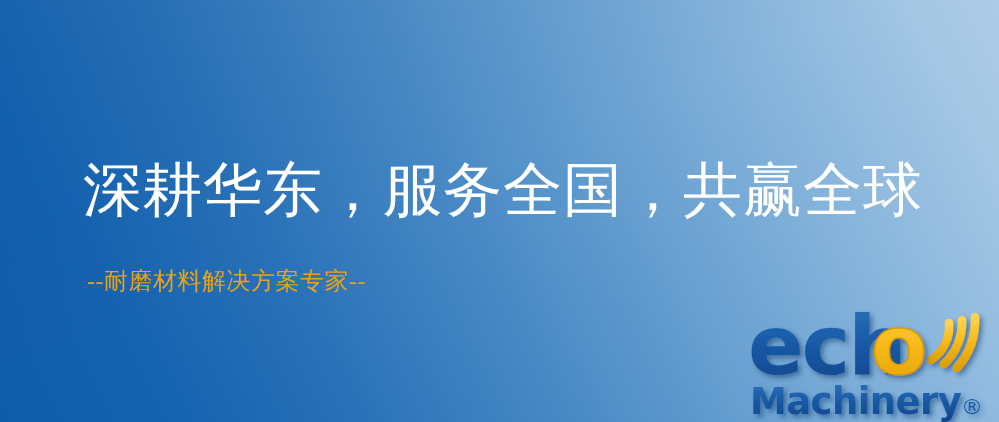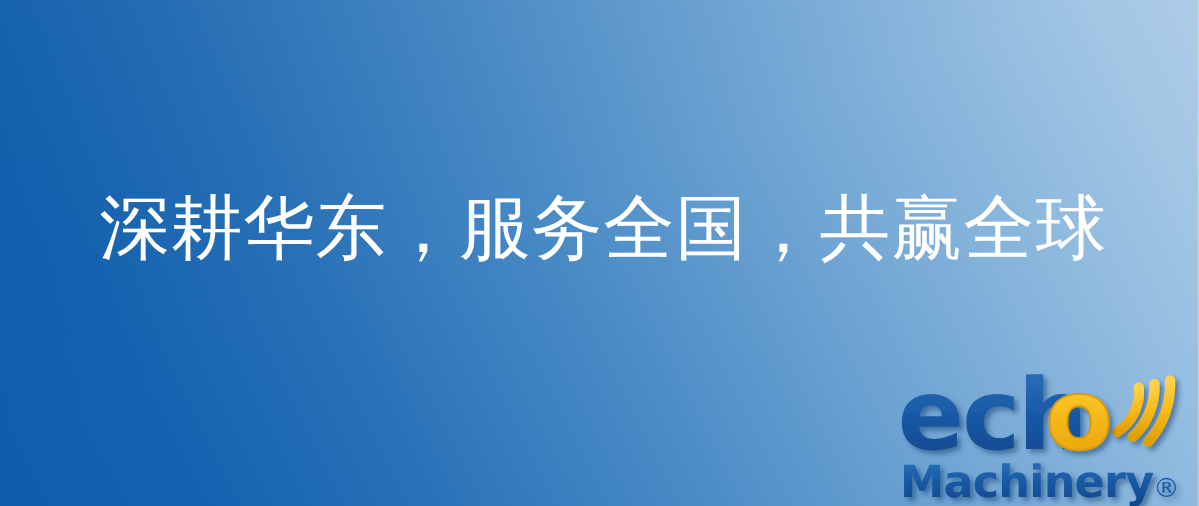--- a/index.html
+++ b/index.html
@@ -83,20 +83,21 @@
   }
   .logo svg { display: block; }
 </style>
 </head>
 <body>
 
 <div id="banner">
 
   <h1 class="headline">深耕华东，服务全国，共赢全球</h1>
 
+  <p class="subtitle">--耐磨材料解决方案专家--</p>
 
   <div class="logo">
     <svg viewBox="0 0 251 124" width="251" height="124">
       <defs>
         <linearGradient id="blueGrad" x1="0" y1="0" x2="0" y2="1">
           <stop offset="0%" stop-color="#2f73bd"></stop>
           <stop offset="45%" stop-color="#1a5ba8"></stop>
           <stop offset="100%" stop-color="#0f4489"></stop>
         </linearGradient>
         <linearGradient id="goldGrad" x1="0" y1="0" x2="0" y2="1">

